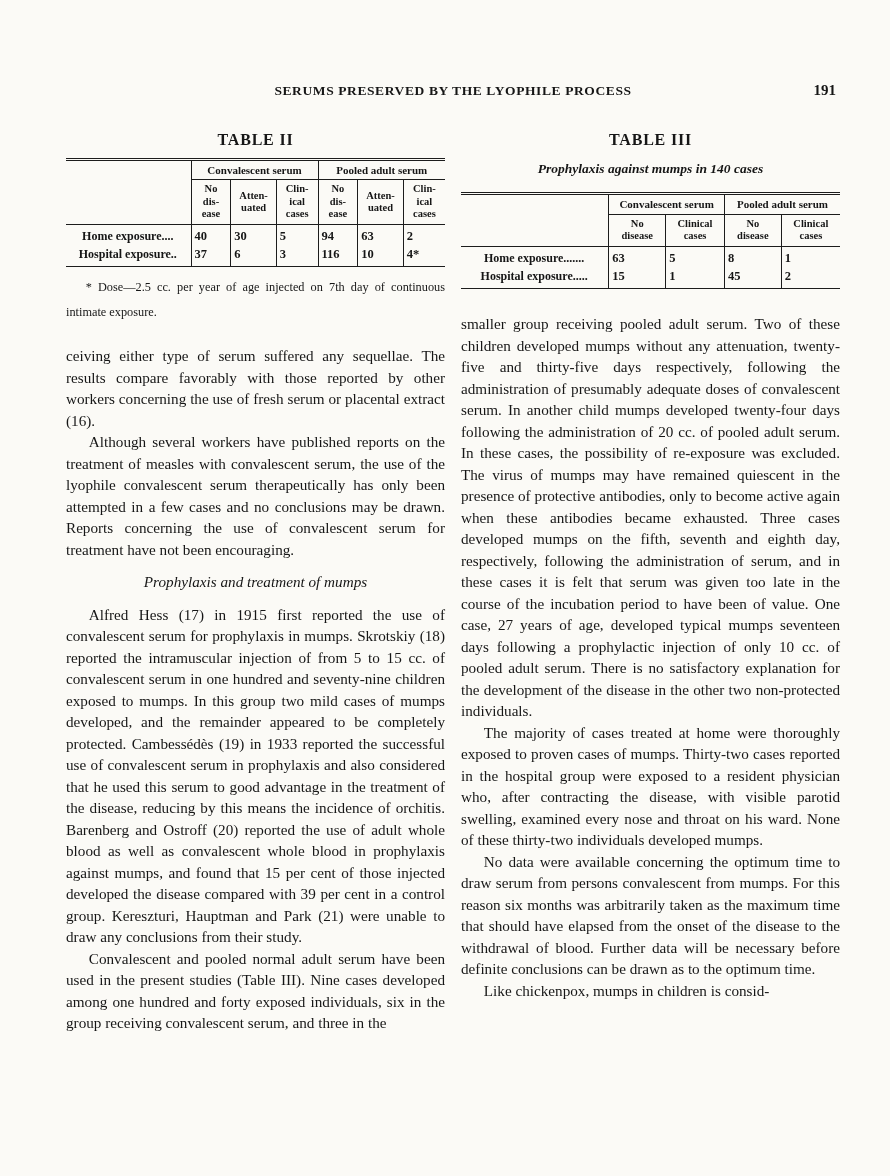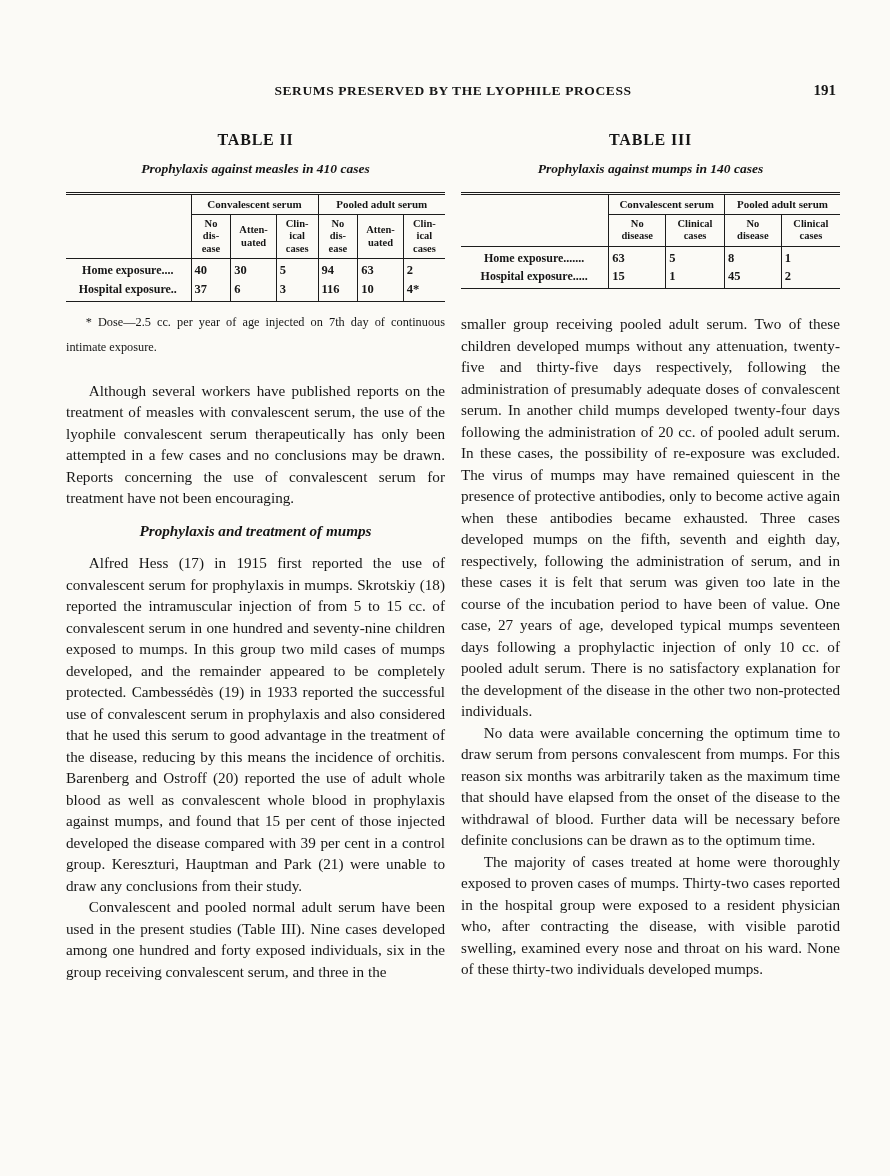--- a/index.html
+++ b/index.html
@@ -43,41 +43,40 @@
   tbody tr:first-child td{padding-top:4px;}
   tbody tr:last-child td{padding-bottom:4px;}
 
   .footnote{font-size:12.3px;line-height:25px;margin:8px 0 20px;text-indent:1.6em;text-align:justify;}
   .after-table{margin-bottom:24px;}
 
   
   p{margin:0;text-indent:1.5em;}
   p.flush{text-indent:0;}
   .section-heading{
-    text-align:center;font-style:italic;font-weight:bold;
+    text-align:center;font-style:italic;font-weight:normal;
     font-size:15.2px;margin:11px 0 11px;text-indent:0;
   }
 </style>
 </head>
 <body>
 
 <div class="page">
 
   <div class="running-header">
     <div class="running-title">SERUMS PRESERVED BY THE LYOPHILE PROCESS</div>
     <div class="page-number">191</div>
   </div>
 
   <div class="columns">
 
     <div class="col">
 
       <div>
         <p class="table-label">TABLE II</p>
-        <p class="table-caption">Prophylaxis against measles in 410 cases</p>
 
         <table>
           <colgroup>
             <col style="width:33%">
               <col style="width:10.5%">
               <col style="width:12%">
               <col style="width:11%">
             <col style="width:10.5%">
               <col style="width:12%">
               <col style="width:11%">
@@ -125,20 +124,21 @@
               <td>116</td>
               <td>10</td>
               <td>4*</td>
             </tr>
           </tbody>
         </table>
 
         <p class="footnote">* Dose—2.5 cc. per year of age injected on 7th day of continuous intimate exposure.</p>
       </div>
 
+      <p class="flush">ceiving either type of serum suffered any sequellae. The results compare favorably with those reported by other workers concerning the use of fresh serum or placental extract (16).</p>
       <p>Although several workers have published reports on the treatment of measles with convalescent serum, the use of the lyophile convalescent serum therapeutically has only been attempted in a few cases and no conclusions may be drawn. Reports concerning the use of convalescent serum for treatment have not been encouraging.</p>
       <p class="section-heading">Prophylaxis and treatment of mumps</p>
       <p>Alfred Hess (17) in 1915 first reported the use of convalescent serum for prophylaxis in mumps. Skrotskiy (18) reported the intramuscular injection of from 5 to 15 cc. of convalescent serum in one hundred and seventy-nine children exposed to mumps. In this group two mild cases of mumps developed, and the remainder appeared to be completely protected. Cambessédès (19) in 1933 reported the successful use of convalescent serum in prophylaxis and also considered that he used this serum to good advantage in the treatment of the disease, reducing by this means the incidence of orchitis. Barenberg and Ostroff (20) reported the use of adult whole blood as well as convalescent whole blood in prophylaxis against mumps, and found that 15 per cent of those injected developed the disease compared with 39 per cent in a control group. Kereszturi, Hauptman and Park (21) were unable to draw any conclusions from their study.</p>
       <p>Convalescent and pooled normal adult serum have been used in the present studies (Table III). Nine cases developed among one hundred and forty exposed individuals, six in the group receiving convalescent serum, and three in the</p>
     </div>
 
     <div class="col">
 
       <div class="after-table">
         <p class="table-label">TABLE III</p>
@@ -182,18 +182,19 @@
               <td>15</td>
               <td>1</td>
               <td>45</td>
               <td>2</td>
             </tr>
           </tbody>
         </table>
       </div>
 
       <p class="flush">smaller group receiving pooled adult serum. Two of these children developed mumps without any attenuation, twenty-five and thirty-five days respectively, following the administration of presumably adequate doses of convalescent serum. In another child mumps developed twenty-four days following the administration of 20 cc. of pooled adult serum. In these cases, the possibility of re-exposure was excluded. The virus of mumps may have remained quiescent in the presence of protective antibodies, only to become active again when these antibodies became exhausted. Three cases developed mumps on the fifth, seventh and eighth day, respectively, following the administration of serum, and in these cases it is felt that serum was given too late in the course of the incubation period to have been of value. One case, 27 years of age, developed typical mumps seventeen days following a prophylactic injection of only 10 cc. of pooled adult serum. There is no satisfactory explanation for the development of the disease in the other two non-protected individuals.</p>
+      <p>The majority of cases treated at home were thoroughly exposed to proven cases of mumps. Thirty-two cases reported in the hospital group were exposed to a resident physician who, after contracting the disease, with visible parotid swelling, examined every nose and throat on his ward. None of these thirty-two individuals developed mumps.</p>
       <p>No data were available concerning the optimum time to draw serum from persons convalescent from mumps. For this reason six months was arbitrarily taken as the maximum time that should have elapsed from the onset of the disease to the withdrawal of blood. Further data will be necessary before definite conclusions can be drawn as to the optimum time.</p>
-      <p>The majority of cases treated at home were thoroughly exposed to proven cases of mumps. Thirty-two cases reported in the hospital group were exposed to a resident physician who, after contracting the disease, with visible parotid swelling, examined every nose and throat on his ward. None of these thirty-two individuals developed mumps.</p>
+      <p>Like chickenpox, mumps in children is consid-</p>
     </div>
 
   </div>
 </div>
 
 </body></html>

